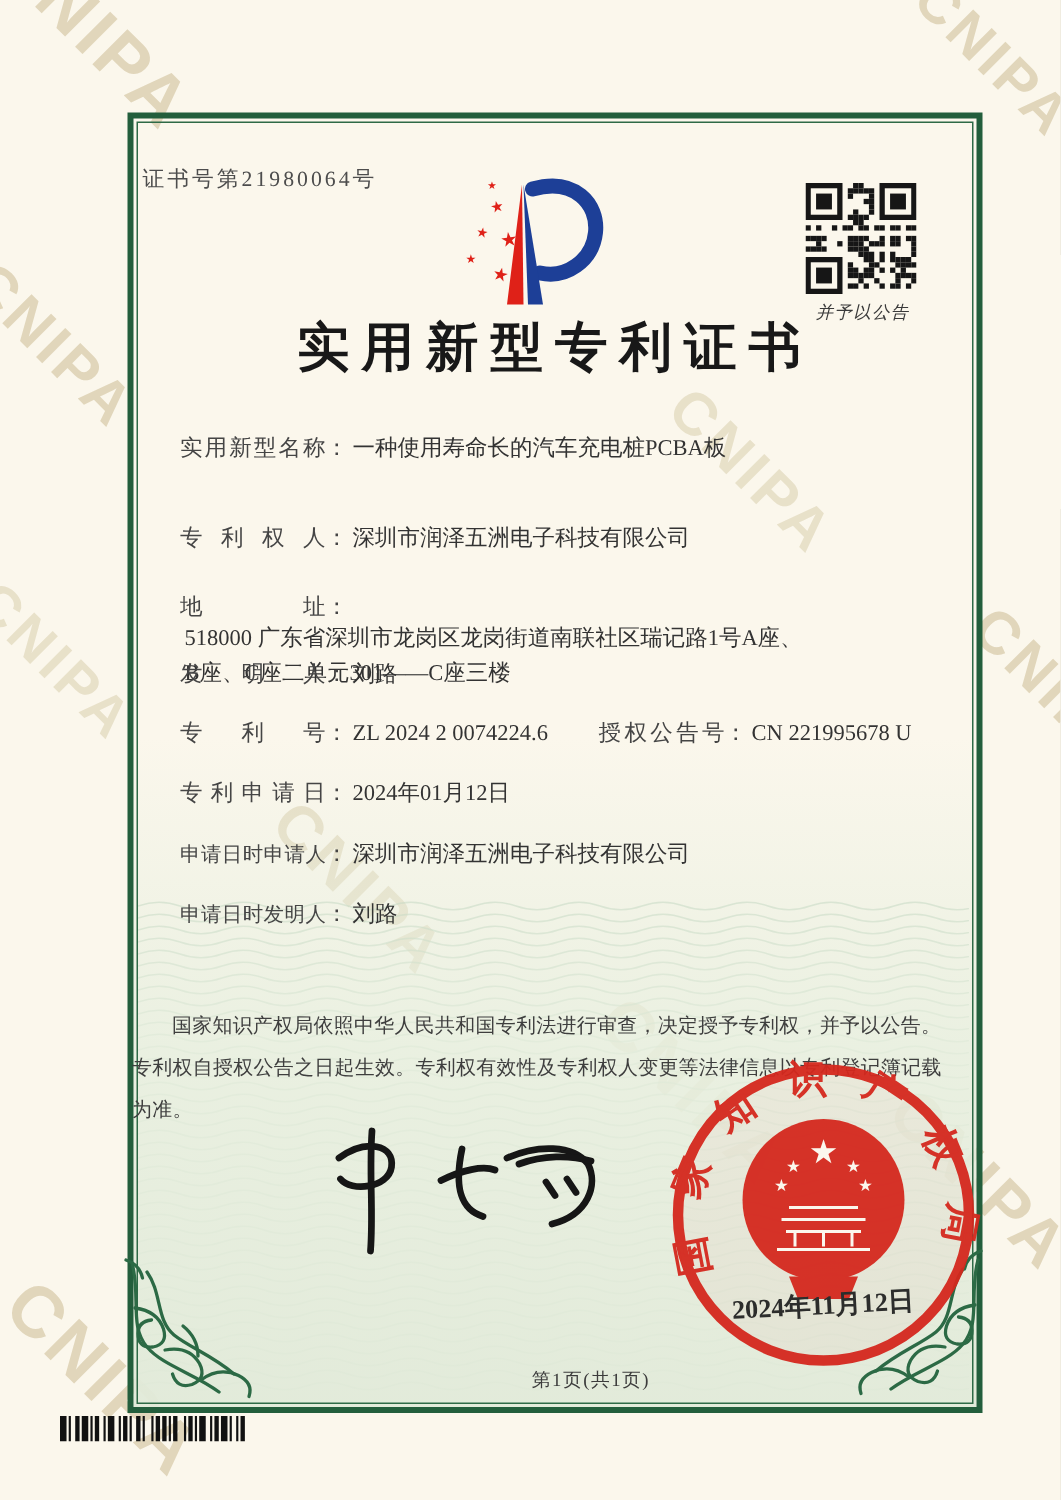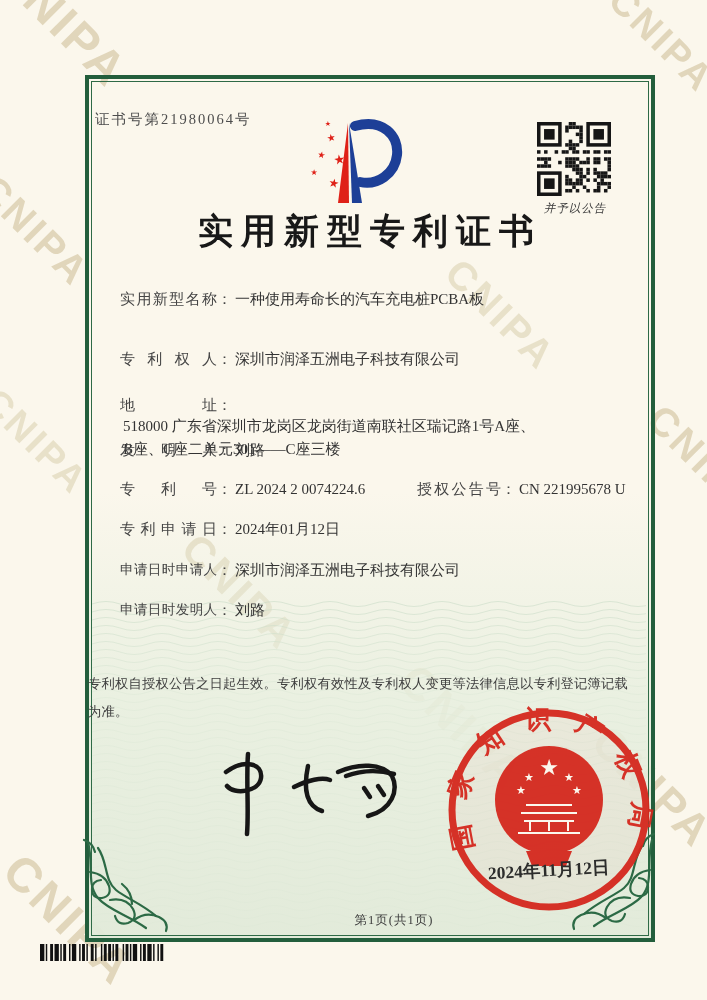--- a/index.html
+++ b/index.html
@@ -41,21 +41,21 @@
   }
   .field-row{position:absolute; left:97px; width:520px; z-index:4; font-size:15px; color:#3d3d3d; line-height:20px;margin-left:23px;}
   .field-label{
     display:inline-block; width:97px; text-align:justify; text-align-last:justify;
     -moz-text-align-last:justify; vertical-align:top; color:#454545;
   }
   .field-label.wide{font-size:13.6px; letter-spacing:-0.2px;}
   .field-colon{vertical-align:top; color:#454545;}
   .field-value{margin-left:3px; color:#333; vertical-align:top;}
   .field-value.wrap{display:inline-block; width:416px; line-height:23px;}
-  .col-right{position:absolute; left:297px; top:0; white-space:nowrap;}
+  .col-right{position:absolute; left:279px; top:0; white-space:nowrap;}
   .col-right .field-label{width:84px;}
   .statement{
     position:absolute; left:88px; top:670px; width:548px; z-index:4;
     font-size:13.3px; line-height:28px; letter-spacing:0.2px; color:#3e3e3e;
   }
   .statement .indent{text-indent:2em;}
   .signer{
     position:absolute; left:113px; top:778px; z-index:4;
     font-family:"Liberation Sans","DejaVu Sans",sans-serif;
     font-size:16.5px; font-weight:600; color:#232323; line-height:36px; letter-spacing:2px;
@@ -326,20 +326,21 @@
     <span class="field-label">专利申请日</span><span class="field-colon">：</span><span class="field-value">2024年01月12日</span>
   </div>
   <div class="field-row" style="top:600px;">
     <span class="field-label wide">申请日时发明人</span><span class="field-colon">：</span><span class="field-value">刘路</span>
   </div>
   <div class="field-row" style="top:560px;">
     <span class="field-label wide">申请日时申请人</span><span class="field-colon">：</span><span class="field-value">深圳市润泽五洲电子科技有限公司</span>
   </div>
 
   <div class="statement">
+    <div class="indent">国家知识产权局依照中华人民共和国专利法进行审查，决定授予专利权，并予以公告。</div>
     <div>专利权自授权公告之日起生效。专利权有效性及专利权人变更等法律信息以专利登记簿记载为准。</div>
   </div>
 
 
   <svg class="signature" width="210" height="95" viewBox="0 0 210 95">
     <g stroke="#161616" fill="none" stroke-width="4.5" stroke-linecap="round">
       <path d="M52,8 C50,35 53,62 51,88"></path>
       <path d="M30,26 C48,13 67,17 65,32 C63,46 38,49 31,40"></path>
       <path d="M112,20 C107,44 110,60 126,65"></path>
       <path d="M98,41 C112,34 126,31 134,34"></path>

